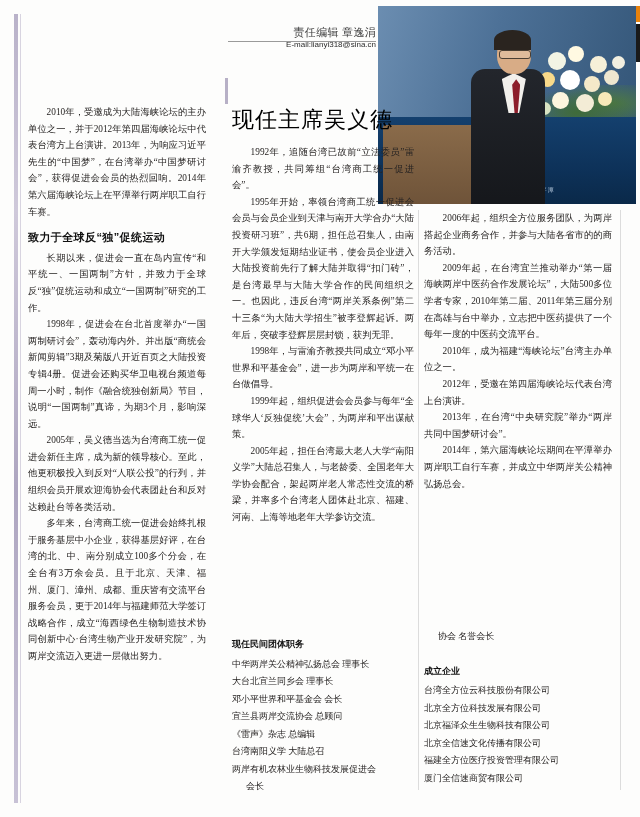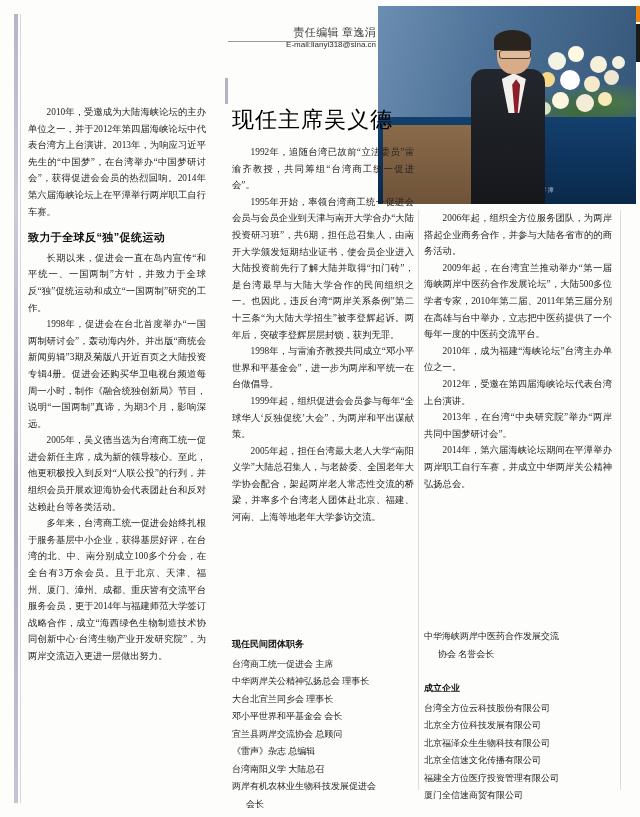--- a/index.html
+++ b/index.html
@@ -261,33 +261,31 @@
     <p>2006年起，组织全方位服务团队，为两岸搭起企业商务合作，并参与大陆各省市的的商务活动。</p>
     <p>2009年起，在台湾宜兰推动举办“第一届海峡两岸中医药合作发展论坛”，大陆500多位学者专家，2010年第二届、2011年第三届分别在高雄与台中举办，立志把中医药提供了一个每年一度的中医药交流平台。</p>
     <p>2010年，成为福建“海峡论坛”台湾主办单位之一。</p>
     <p>2012年，受邀在第四届海峡论坛代表台湾上台演讲。</p>
     <p>2013年，在台湾“中央研究院”举办“两岸共同中国梦研讨会”。</p>
     <p>2014年，第六届海峡论坛期间在平潭举办两岸职工自行车赛，并成立中华两岸关公精神弘扬总会。</p>
   </div>
 
   <div class="list-block" id="list-mid">
     <div class="list-title">现任民间团体职务</div>
-    <div class="list-item">台湾商工统一促进会  主席</div>
     <div class="list-item">中华两岸关公精神弘扬总会  理事长</div>
     <div class="list-item">大台北宜兰同乡会  理事长</div>
     <div class="list-item">邓小平世界和平基金会  会长</div>
     <div class="list-item">宜兰县两岸交流协会  总顾问</div>
     <div class="list-item">《雷声》杂志  总编辑</div>
     <div class="list-item">台湾南阳义学  大陆总召</div>
     <div class="list-item">两岸有机农林业生物科技发展促进会</div>
     <div class="list-item indent">会长</div>
   </div>
 
   <div class="list-block" id="list-right">
-    <div class="list-item">中华海峡两岸中医药合作发展交流</div>
     <div class="list-item indent">协会  名誉会长</div>
     <div class="list-gap"></div>
     <div class="list-title">成立企业</div>
     <div class="list-item">台湾全方位云科技股份有限公司</div>
     <div class="list-item">北京全方位科技发展有限公司</div>
     <div class="list-item">北京福泽众生生物科技有限公司</div>
     <div class="list-item">北京全信速文化传播有限公司</div>
     <div class="list-item">福建全方位医疗投资管理有限公司</div>
     <div class="list-item">厦门全信速商贸有限公司</div>
   </div>

